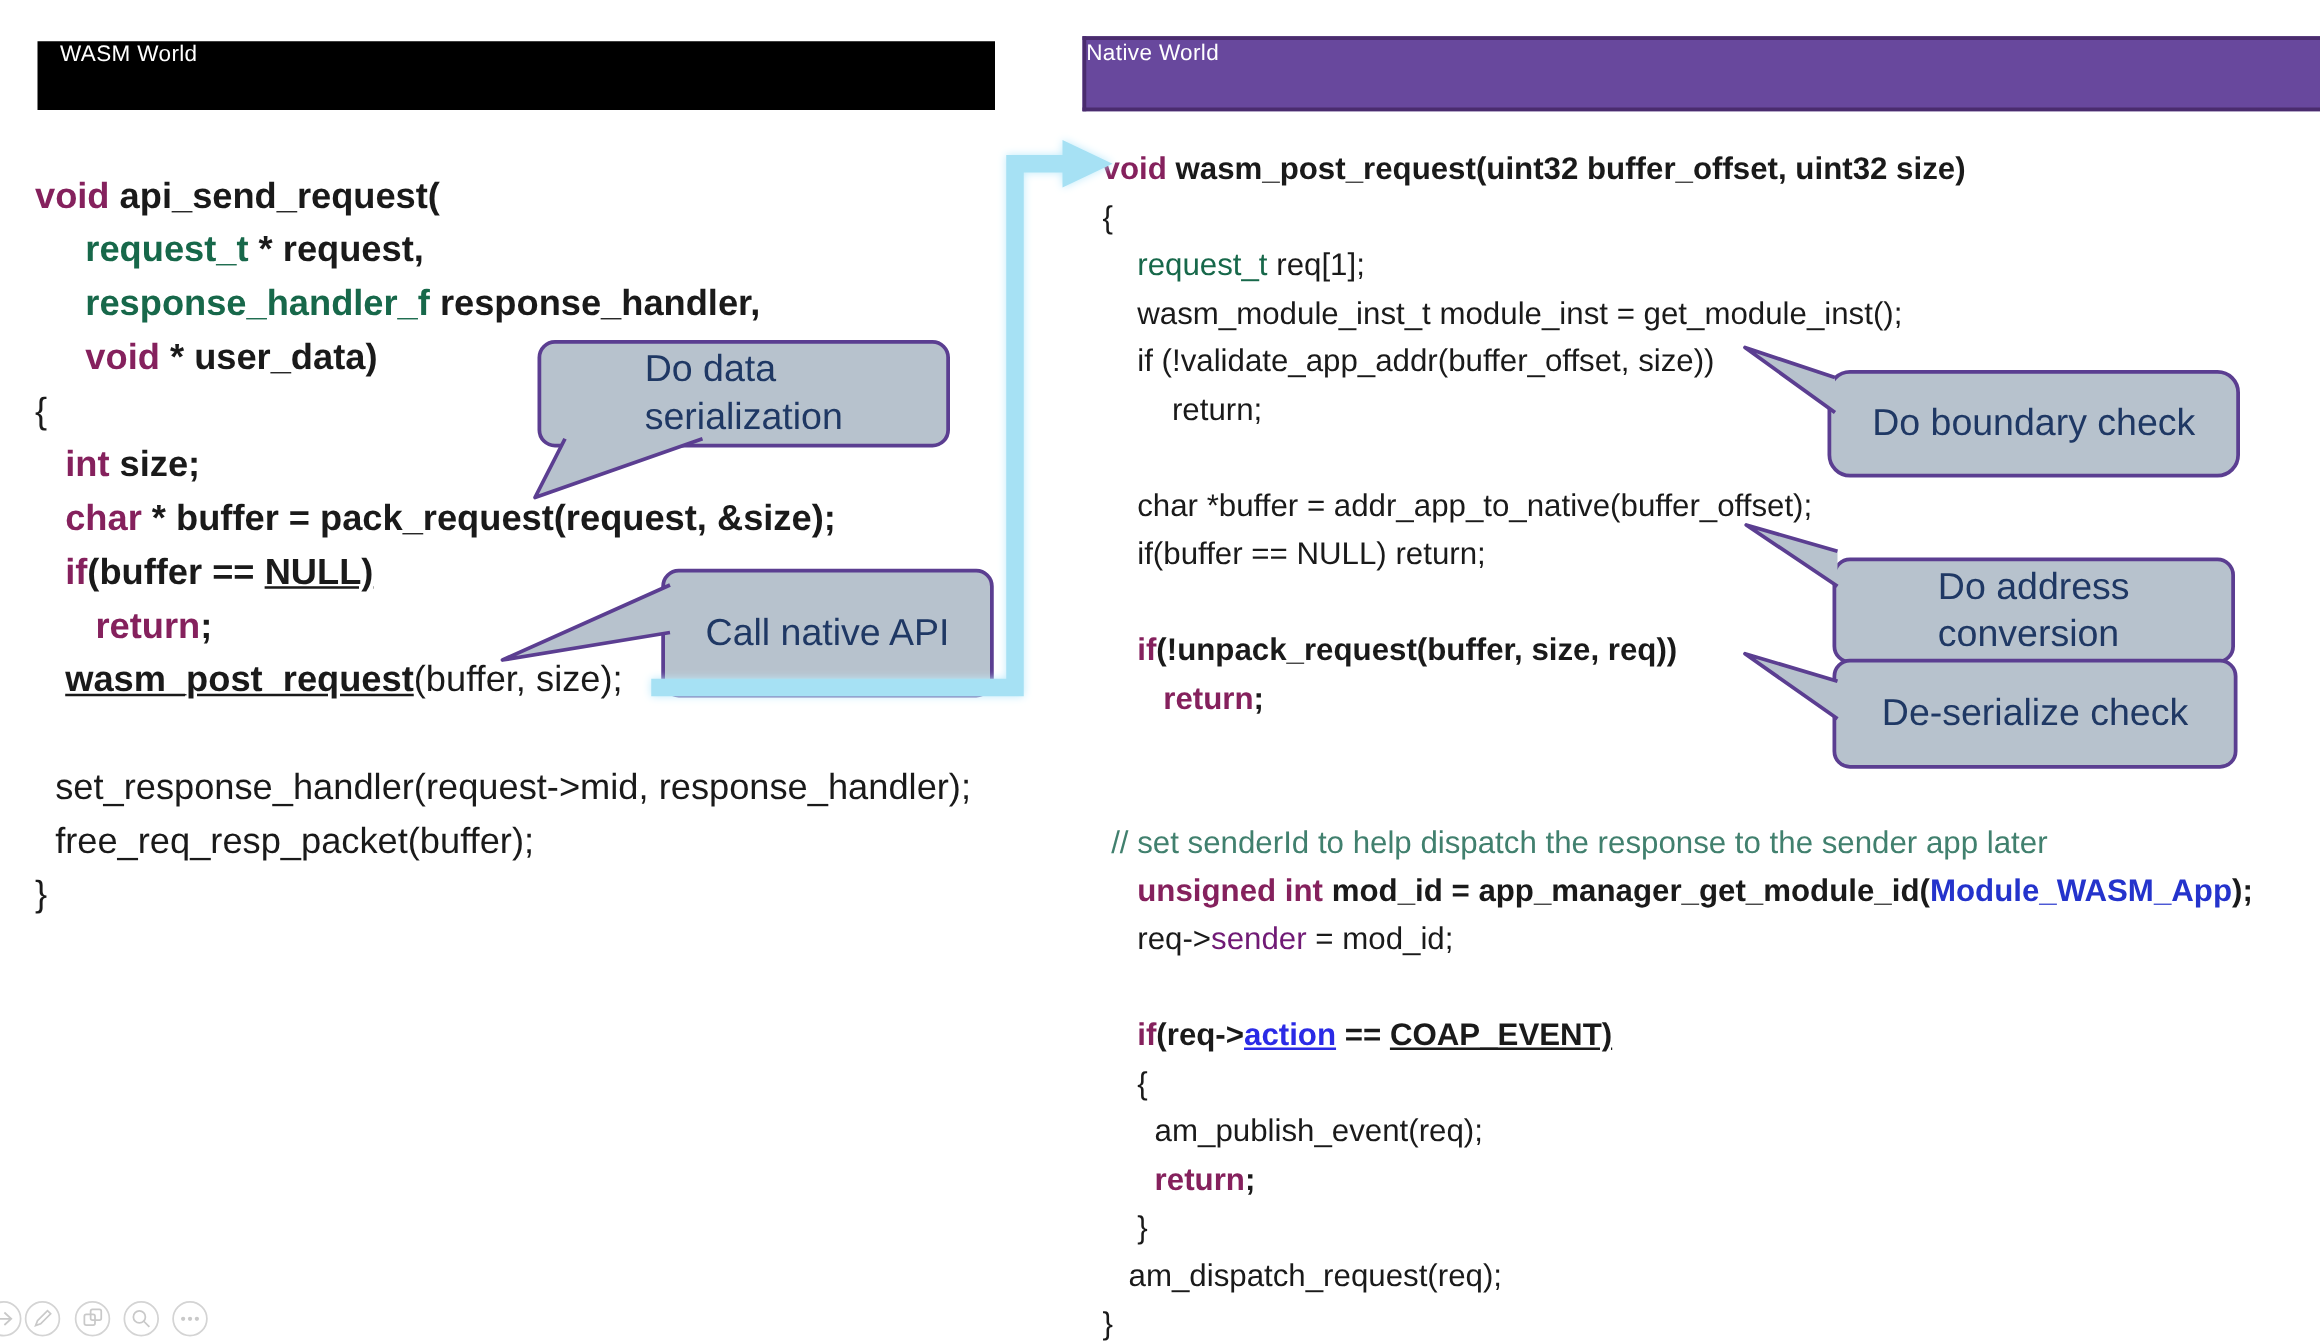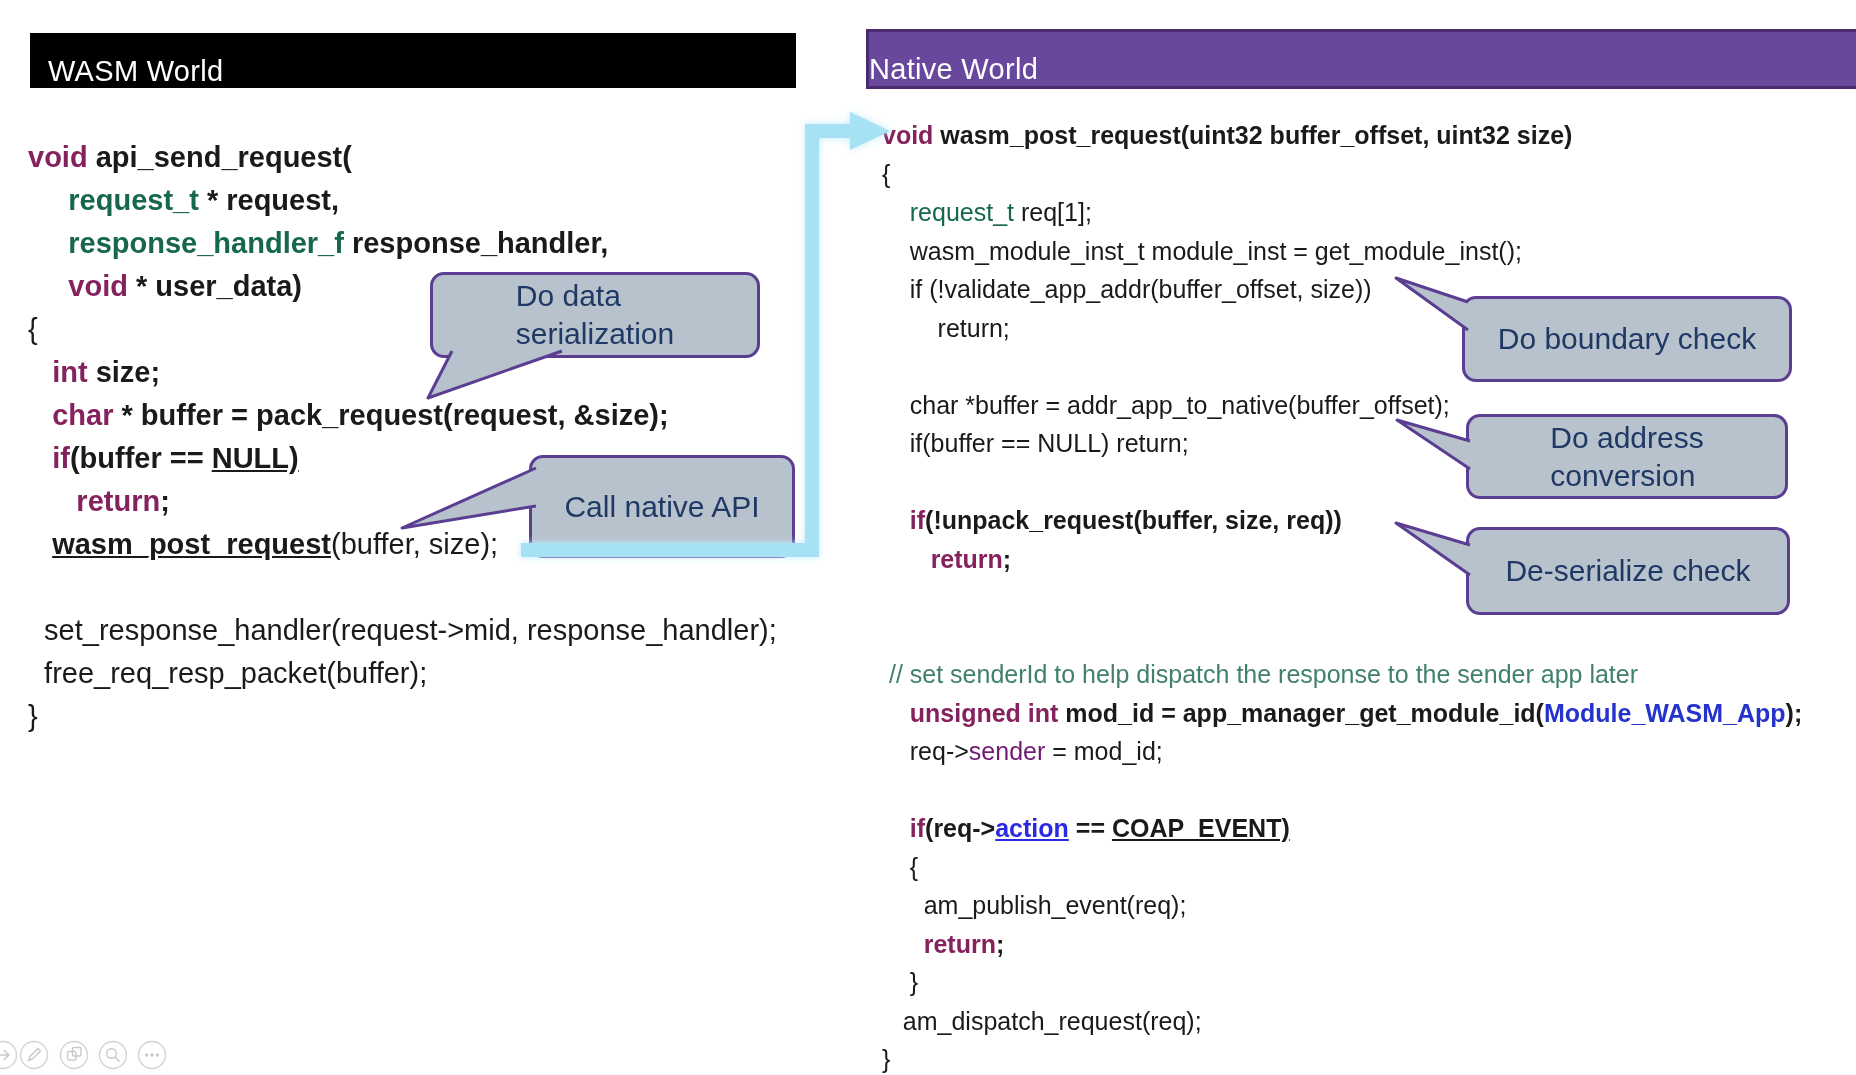--- a/index.html
+++ b/index.html
@@ -1,20 +1,20 @@
 <!DOCTYPE html>
 <html><head>
 <meta charset="utf-8">
 <style>
   html,body{margin:0;padding:0;background:#ffffff;}
   body{width:1856px;height:1075px;position:relative;overflow:hidden;
        font-family:"Liberation Sans", sans-serif;}
 
-  .hdr{position:absolute;box-sizing:border-box;display:flex;align-items:flex-end;
-       color:#ffffff;font-size:29px;letter-spacing:.3px;z-index:3;}
+  .hdr{position:absolute;box-sizing:border-box;display:flex;align-items:flex-start;
+       color:#ffffff;font-size:18px;letter-spacing:.3px;z-index:3;}
   #wasm-header{left:30px;top:33px;width:766px;height:55px;background:#000000;padding-left:18px;}
   #native-header{left:866px;top:29px;width:990px;height:60px;background:#68489d;
        border-top:3px solid #4a2c6e;border-bottom:3px solid #4a2c6e;
        border-left:3px solid #4a2c6e;}
 
   .code{position:absolute;white-space:pre;z-index:2;color:#1a1a1a;}
   #left-code{left:28px;top:136px;font-size:29px;line-height:43px;}
   #right-code{left:882px;top:116px;font-size:25px;line-height:38.5px;}
   .code-line{min-height:1em;}
   .c-kw{color:#85215d;font-weight:bold;}
@@ -26,22 +26,22 @@
   .c-bl{color:#701a75;}
   .c-blb{color:#2a2ae6;font-weight:bold;text-decoration:underline;}
   .c-bli{color:#2433cc;font-weight:bold;}
   .c-cm{color:#41806e;}
 
   .callout{position:absolute;background:#b7c2cd;border:3px solid #5b3e91;border-radius:14px;
        color:#1f3864;display:flex;align-items:center;justify-content:center;text-align:left;
        white-space:pre-line;font-size:30px;line-height:38px;z-index:4;box-sizing:border-box;}
   #callout-serialization{left:430px;top:272px;width:330px;height:86px;}
   #callout-callnative{left:529px;top:455px;width:266px;height:103px;}
-  #callout-boundary{left:1462px;top:296px;width:330px;height:86px;}
-  #callout-address{left:1466px;top:414px;width:322px;height:85px;}
+  #callout-boundary{left:1462px;top:296px;width:330px;height:86px;border-radius:18px;}
+  #callout-address{left:1466px;top:446px;width:322px;height:85px;}
   #callout-deserialize{left:1466px;top:527px;width:324px;height:88px;}
 
   #overlay{position:absolute;left:0;top:0;width:1856px;height:1075px;z-index:6;pointer-events:none;}
 
   #show-toolbar{position:absolute;left:-12px;top:1038px;z-index:3;}
 </style>
 </head>
 <body>
 
 <div class="hdr" id="wasm-header">

